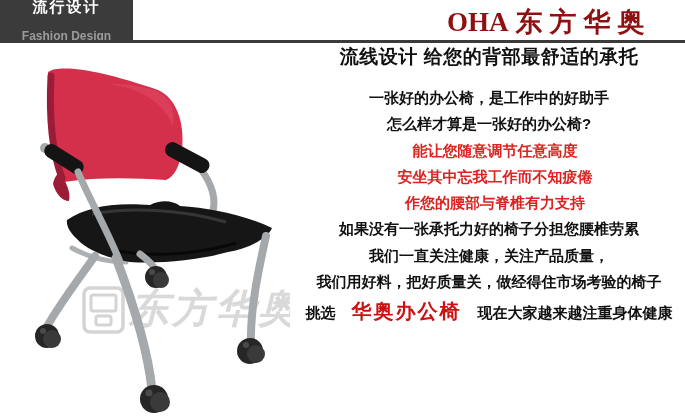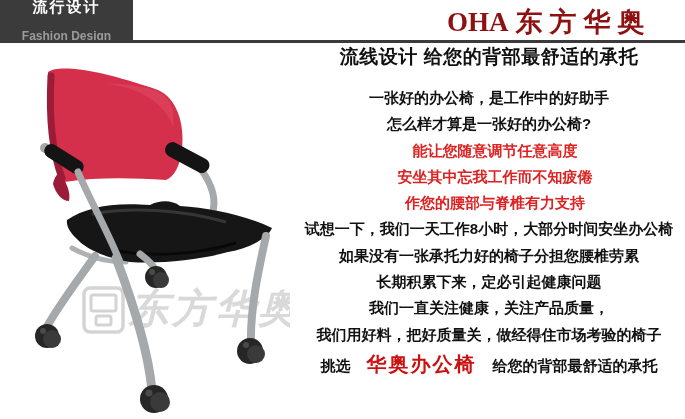--- a/index.html
+++ b/index.html
@@ -117,24 +117,22 @@
   </svg>
 
   <div class="copy">
     <div class="heading">流线设计  给您的背部最舒适的承托</div>
     <div class="lines">
         <div class="line black">一张好的办公椅，是工作中的好助手</div>
         <div class="line black">怎么样才算是一张好的办公椅?</div>
         <div class="line red">能让您随意调节任意高度</div>
         <div class="line red">安坐其中忘我工作而不知疲倦</div>
         <div class="line red">作您的腰部与脊椎有力支持</div>
-        <div class="line black">试想一下，我们一天工作8小时，大部分时间安坐办公椅</div>
         <div class="line black">如果没有一张承托力好的椅子分担您腰椎劳累</div>
-        <div class="line black">长期积累下来，定必引起健康问题</div>
         <div class="line black">我们一直关注健康，关注产品质量，</div>
         <div class="line black">我们用好料，把好质量关，做经得住市场考验的椅子</div>
       </div>
     <div class="cta">
-      <span>挑选</span><span class="brand-name">华奥办公椅</span><span>给您的背部最舒适的承托</span>
+      <span>挑选</span><span class="brand-name">华奥办公椅</span><span>现在大家越来越注重身体健康</span>
     </div>
   </div>
 
 </div>
 
 </body></html>

